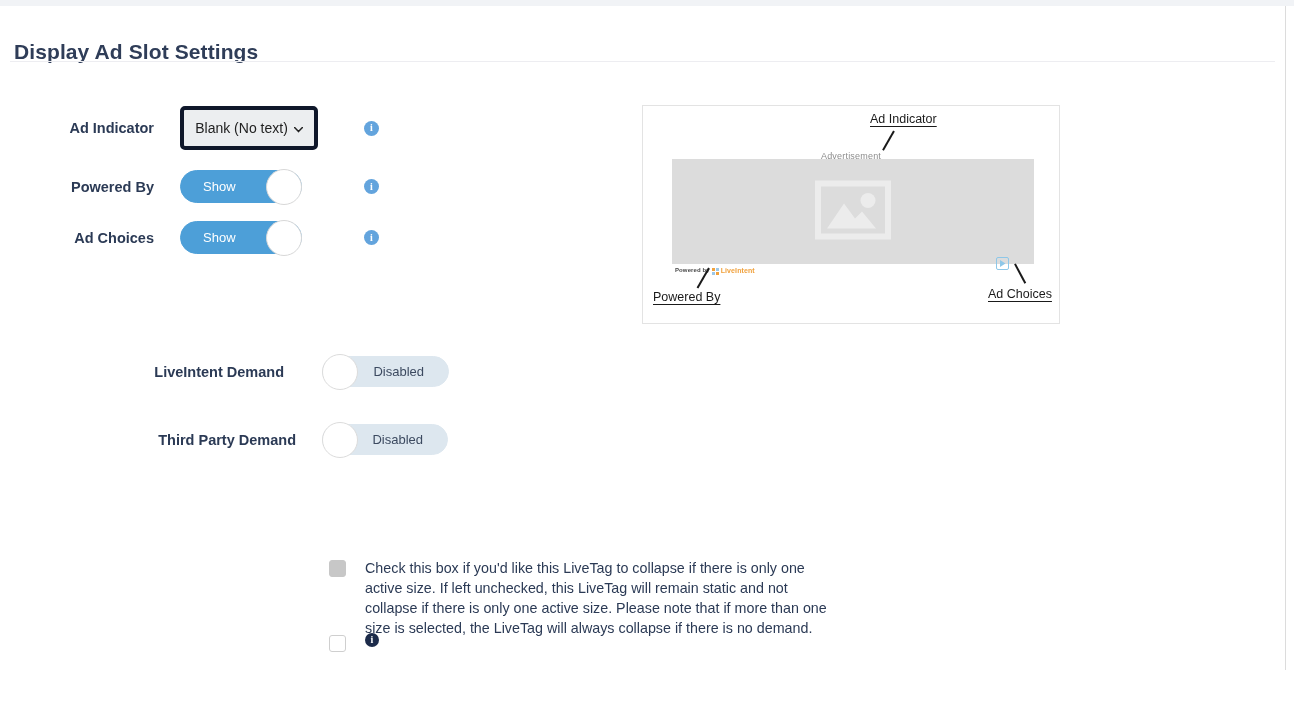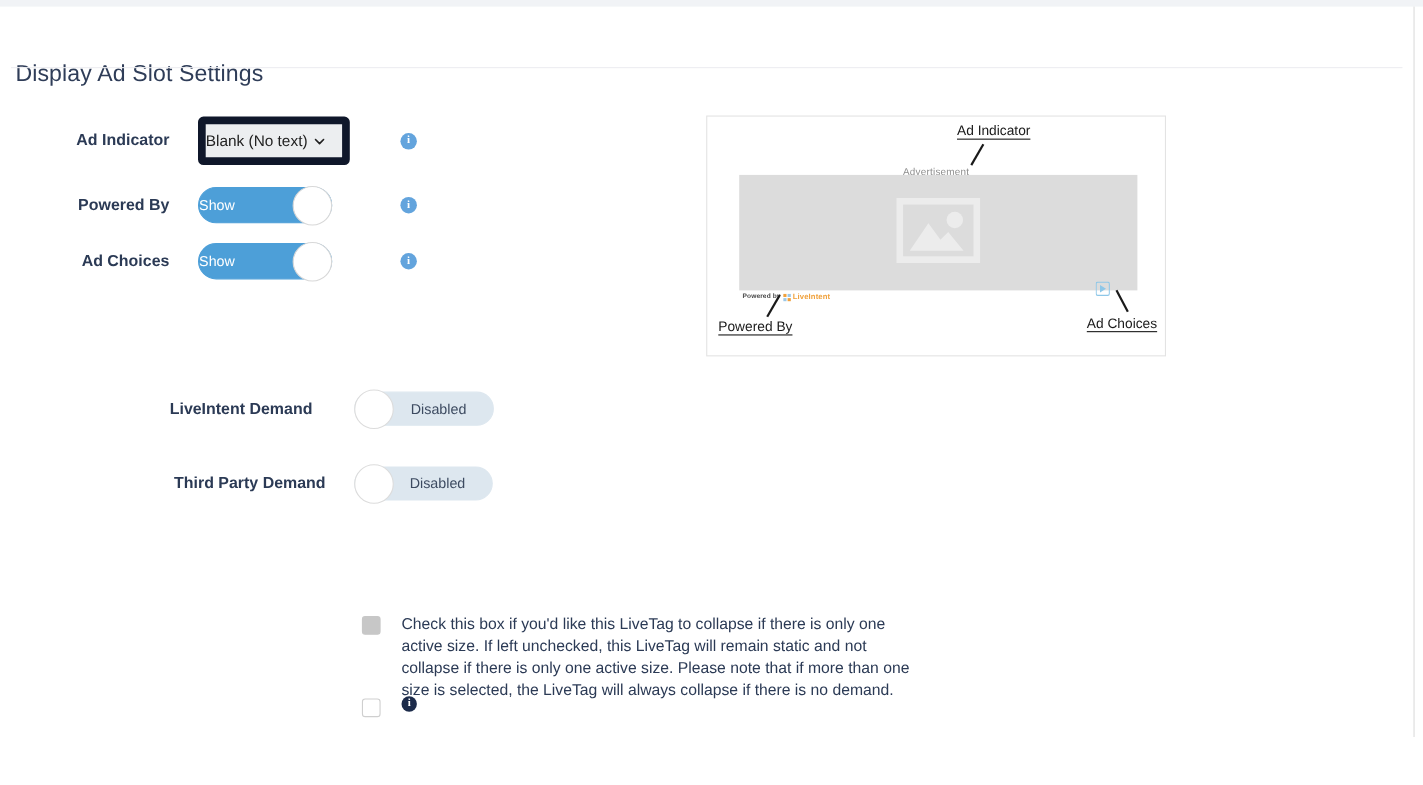--- a/index.html
+++ b/index.html
@@ -30,24 +30,24 @@
     top: 6px;
     left: 1285px;
     width: 1px;
     height: 664px;
     background: #dcdcdc;
   }
 
   
   .page-title {
     position: absolute;
-    top: 42px;
+    top: 26px;
     left: 14px;
     font-size: 21px;
-    font-weight: 400;
+    font-weight: 700;
     color: #2f3d58;
     letter-spacing: .1px;
     white-space: nowrap;
   }
   .title-rule {
     position: absolute;
     top: 61px;
     left: 10px;
     width: 1265px;
     height: 1px;
@@ -69,25 +69,25 @@
     color: #2b3a55;
     box-sizing: border-box;
     white-space: nowrap;
   }
 
   
   .select-box {
     width: 138px;
     height: 44px;
     background: #eceef0;
-    border: 7px solid #0f172a;
+    border: 4px solid #0f172a;
     border-radius: 5px;
     display: flex;
     align-items: center;
-    justify-content: flex-start;
+    justify-content: center;
     font-size: 14px;
     color: #222;
     box-sizing: border-box;
     cursor: pointer;
     gap: 6px;
   }
   .select-box .caret {
     font-size: 11px;
     line-height: 1;
     position: relative;
@@ -107,20 +107,21 @@
   .toggle-on {
     width: 122px;
     height: 33px;
     background: #4d9fd8;
     border: 1px solid #4d9fd8;
     justify-content: flex-start;
   }
   .toggle-on .t-text {
     color: #ffffff;
     font-size: 13px;
+    padding-left: 22px;
   }
   .toggle-on .knob {
     position: absolute;
     right: -1px;
     top: -2px;
     width: 36px;
     height: 36px;
     border-radius: 50%;
     background: #ffffff;
     border: 1px solid #d8d8d8;

